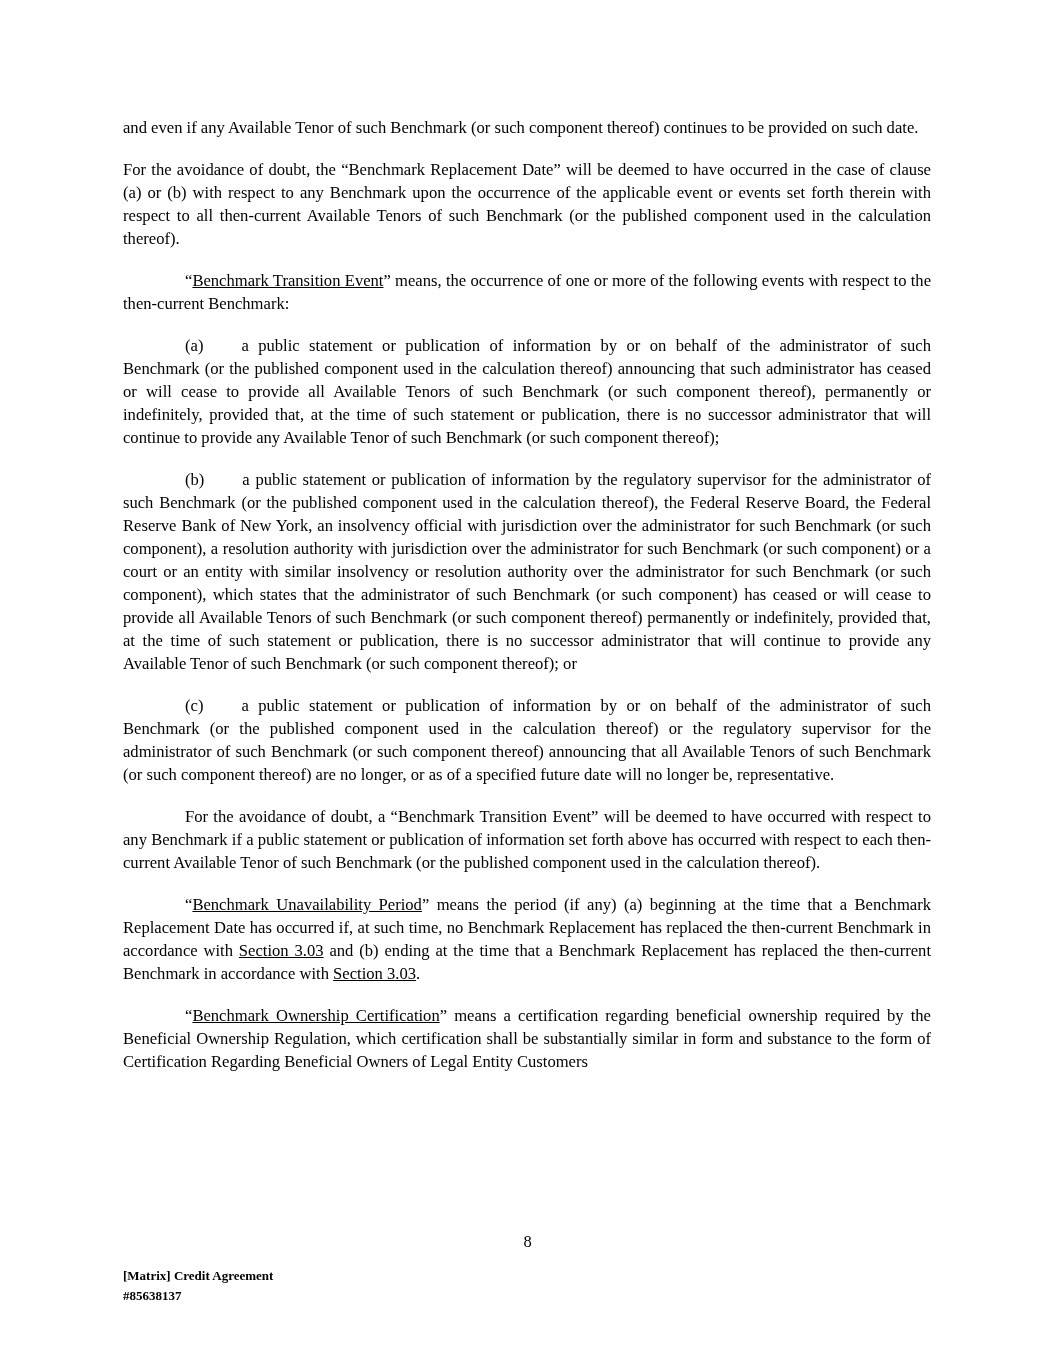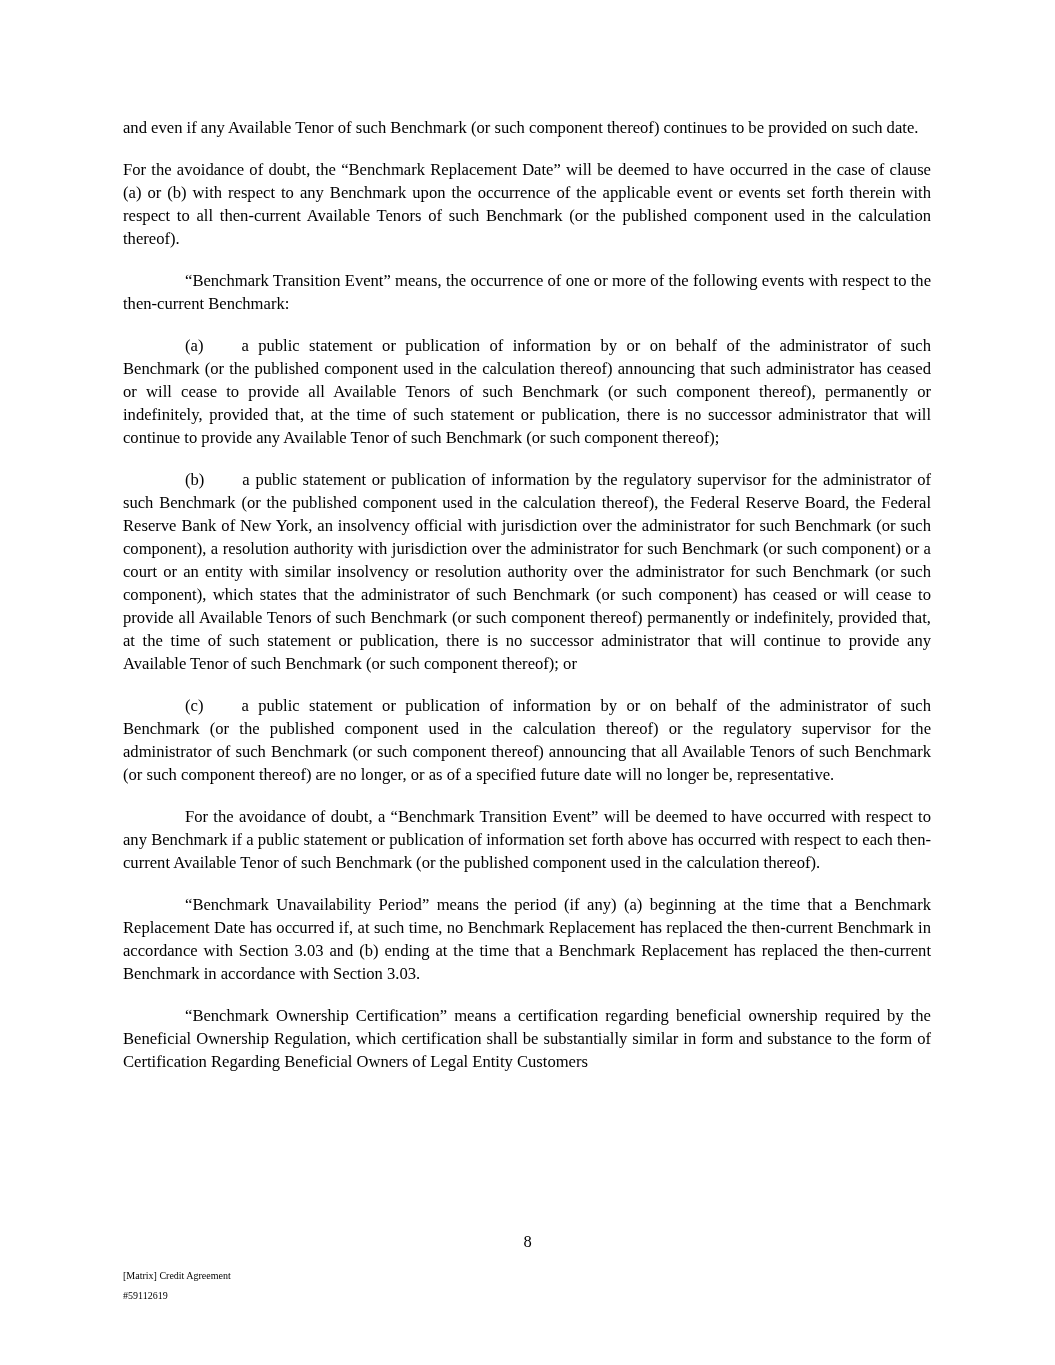--- a/index.html
+++ b/index.html
@@ -21,38 +21,39 @@
     width: 808px;
   }
   .para {
     margin: 0 0 19px 0;
     font-size: 16.6px;
     line-height: 23px;
     text-align: justify;
     color: #000;
   }
   .para.indent { text-indent: 62px; }
-  .para .u { }
+  .para .u { text-decoration: underline; }
   .para .tab { display: inline-block; width: 38px; }
   .page-number {
     position: absolute;
     top: 1232px;
     left: 0;
     width: 100%;
     text-align: center;
     font-size: 16.5px;
     color: #000;
   }
   .footer-id {
     position: absolute;
     left: 123px;
     top: 1266px;
-    font-size: 10px;
+    font-size: 13px;
     line-height: 20px;
     color: #000;
+    font-weight: bold;
   }
 </style>
 </head>
 <body>
 
 <div class="page">
 
   <div class="content">
 
   <p class="para"><span>and even if any Available Tenor of such Benchmark (or such component thereof) continues to be provided on such date.</span></p>
@@ -63,16 +64,16 @@
       <p class="para indent"><span>(c)</span><span class="tab"></span><span>a public statement or publication of information by or on behalf of the administrator of such Benchmark (or the published component used in the calculation thereof) or the regulatory supervisor for the administrator of such Benchmark (or such component thereof) announcing that all Available Tenors of such Benchmark (or such component thereof) are no longer, or as of a specified future date will no longer be, representative.</span></p>
       <p class="para indent"><span>For the avoidance of doubt, a “Benchmark Transition Event” will be deemed to have occurred with respect to any Benchmark if a public statement or publication of information set forth above has occurred with respect to each then-current Available Tenor of such Benchmark (or the published component used in the calculation thereof).</span></p>
       <p class="para indent"><span>“</span><span class="u">Benchmark Unavailability Period</span><span>” means the period (if any) (a) beginning at the time that a Benchmark Replacement Date has occurred if, at such time, no Benchmark Replacement has replaced the then-current Benchmark in accordance with </span><span class="u">Section 3.03</span><span> and (b) ending at the time that a Benchmark Replacement has replaced the then-current Benchmark in accordance with </span><span class="u">Section 3.03</span><span>.</span></p>
       <p class="para indent"><span>“</span><span class="u">Benchmark Ownership Certification</span><span>” means a certification regarding beneficial ownership required by the Beneficial Ownership Regulation, which certification shall be substantially similar in form and substance to the form of Certification Regarding Beneficial Owners of Legal Entity Customers</span></p>
     </div>
 
   <div class="page-number">8</div>
 
   <div class="footer-id">
     <div>[Matrix] Credit Agreement</div>
-    <div>#59112619</div>
+    <div>#85638137</div>
   </div>
 
 </div>
 
 </body></html>

